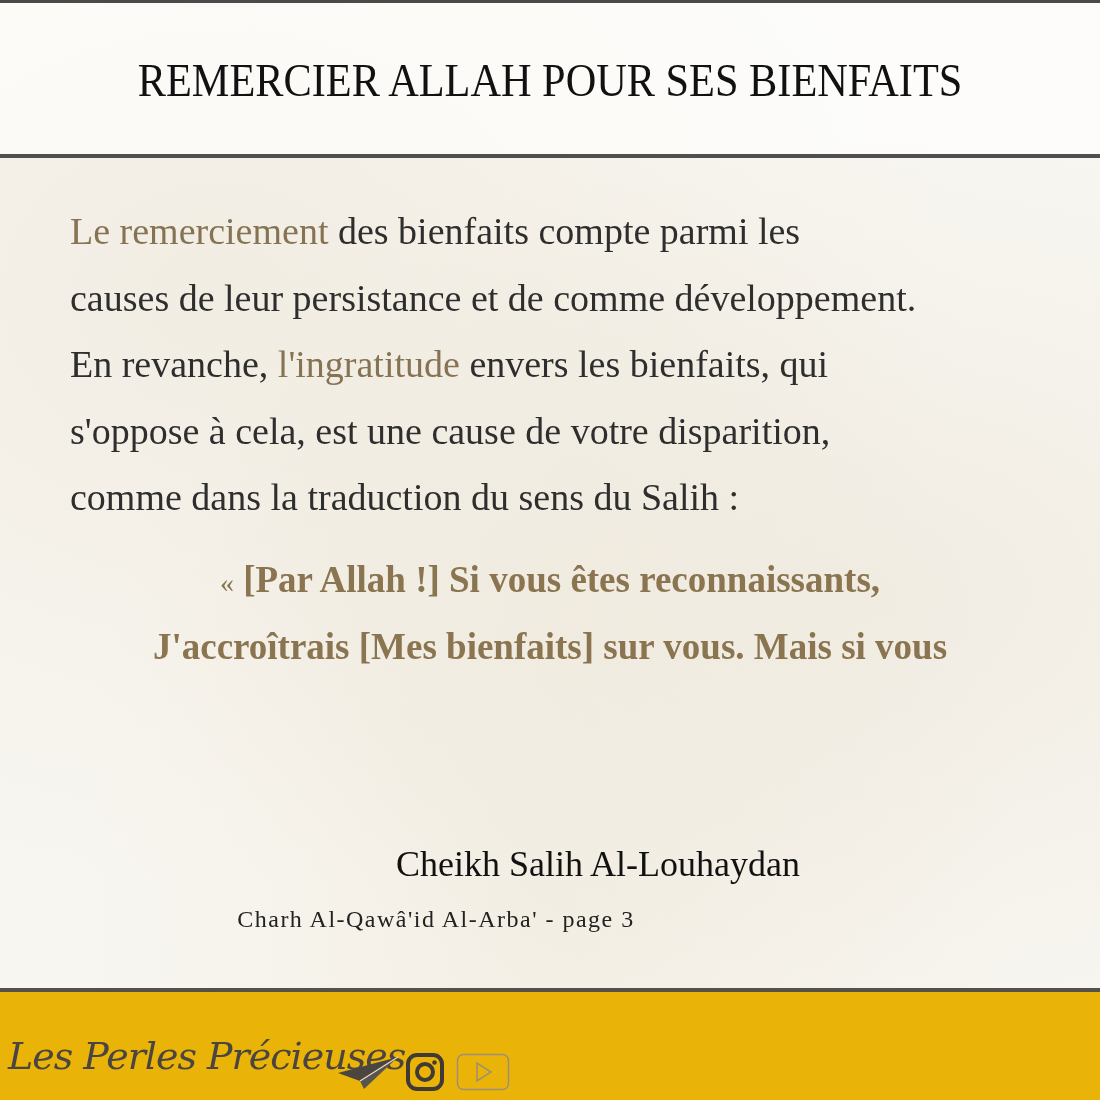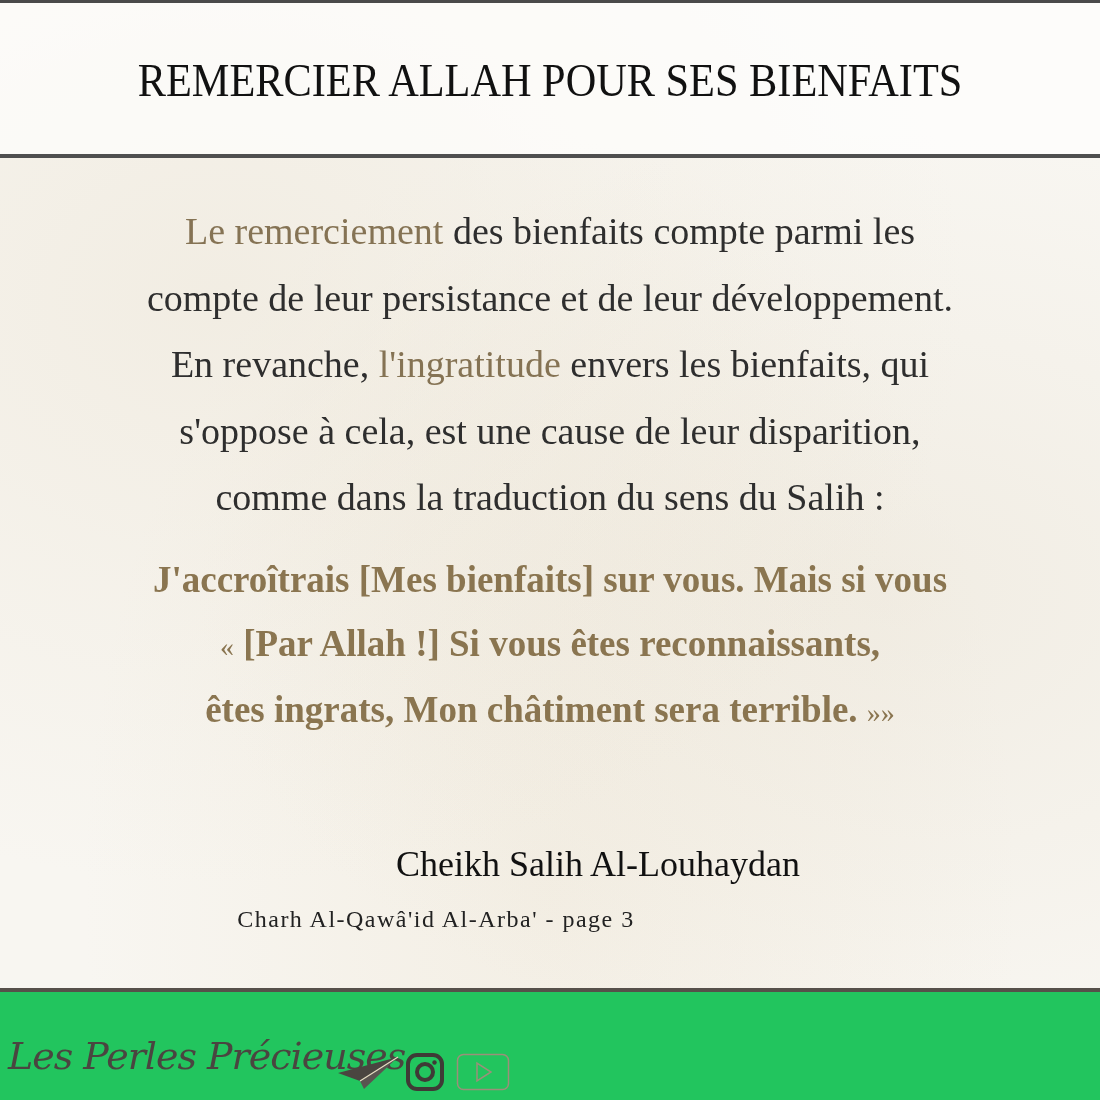--- a/index.html
+++ b/index.html
@@ -21,41 +21,41 @@
       position: absolute; left: 0; top: 3px; width: 1100px; height: 152px;
       background: rgba(255,255,255,0.65);
     }
     .title {
       position: absolute; left: 0; top: 55px; width: 1100px; text-align: center;
       font-size: 46px; color: #111; letter-spacing: 0px; transform: scaleX(0.92);
       line-height: 52px;
     }
     .header-rule { position: absolute; left: 0; top: 154px; width: 1100px; height: 4px; background: #4f4f4f; }
     .body-text {
-      position: absolute; left: 60px; top: 198px; width: 980px; text-align: center;
+      position: absolute; left: 70px; top: 198px; width: 980px; text-align: left;
       font-size: 38px; line-height: 66.5px; color: #2e2e2e;
     }
     .hl { color: #857354; }
     .verse {
       position: absolute; left: 40px; top: 548px; width: 1020px; text-align: center;
       font-size: 37px; line-height: 63.5px; color: #8a7550; font-weight: bold;
     }
     .verse .q { font-weight: normal; font-size: 28px; }
     .author {
       position: absolute; left: 0; top: 843px; width: 1100px; text-align: center;
       font-size: 36px; color: #111; padding-left: 48px;
     }
     .source {
       position: absolute; left: 0; top: 906px; width: 872px; text-align: center;
       font-size: 24px; color: #222; letter-spacing: 1.5px;
     }
     .footer-rule { position: absolute; left: 0; top: 988px; width: 1100px; height: 4px; background: #56504a; }
     .footer {
       position: absolute; left: 0; top: 992px; width: 1100px; height: 108px;
-      background: #22c55e;
+      background: #eab308;
     }
     .brand {
       position: absolute; left: 8px; top: 42px;
       font-family: "DejaVu Serif", serif; font-style: italic;
       font-size: 38px; color: #4a4540; letter-spacing: -1px;
     }
     .icon { position: absolute; }
     .icon-plane { left: 338px; top: 63px; }
     .icon-ig { left: 405px; top: 60px; }
     .icon-yt { left: 456px; top: 61px; }
@@ -64,30 +64,29 @@
 <body>
 
 <div class="marble"></div>
 <div class="top-rule"></div>
 <div class="header-band"></div>
 <div class="title">REMERCIER ALLAH POUR SES BIENFAITS</div>
 <div class="header-rule"></div>
 
 <div class="body-text">
   <div><span class="hl">Le remerciement</span> des bienfaits compte parmi les</div>
-  <div>compte de leur persistance et de leur développement.</div>
+  <div>causes de leur persistance et de comme développement.</div>
   <div>En revanche, <span class="hl">l'ingratitude</span> envers les bienfaits, qui</div>
-  <div>s'oppose à cela, est une cause de leur disparition,</div>
+  <div>s'oppose à cela, est une cause de votre disparition,</div>
   <div>comme dans la traduction du sens du Salih :</div>
 </div>
 
 <div class="verse">
+  <div><span class="q">«</span> <span>[Par Allah !] Si vous êtes reconnaissants,</span></div>
   <div>J'accroîtrais [Mes bienfaits] sur vous. Mais si vous</div>
-  <div><span class="q">«</span> <span>[Par Allah !] Si vous êtes reconnaissants,</span></div>
-  <div><span>êtes ingrats, Mon châtiment sera terrible.</span> <span class="q">»»</span></div>
 </div>
 
 <div class="author">Cheikh Salih Al-Louhaydan</div>
 <div class="source">Charh Al-Qawâ'id Al-Arba' - page 3</div>
 
 <div class="footer-rule"></div>
 <div class="footer">
   <div class="brand">Les Perles Précieuses</div>
   <span class="icon icon-plane">
     <svg width="62" height="34" viewBox="0 0 62 34">

